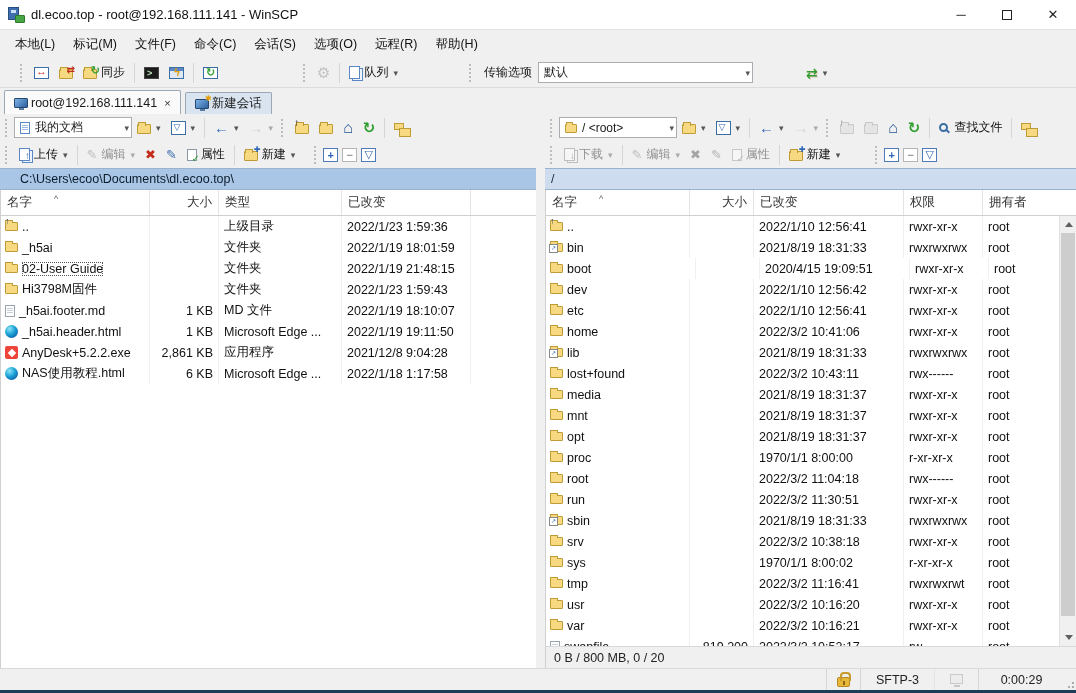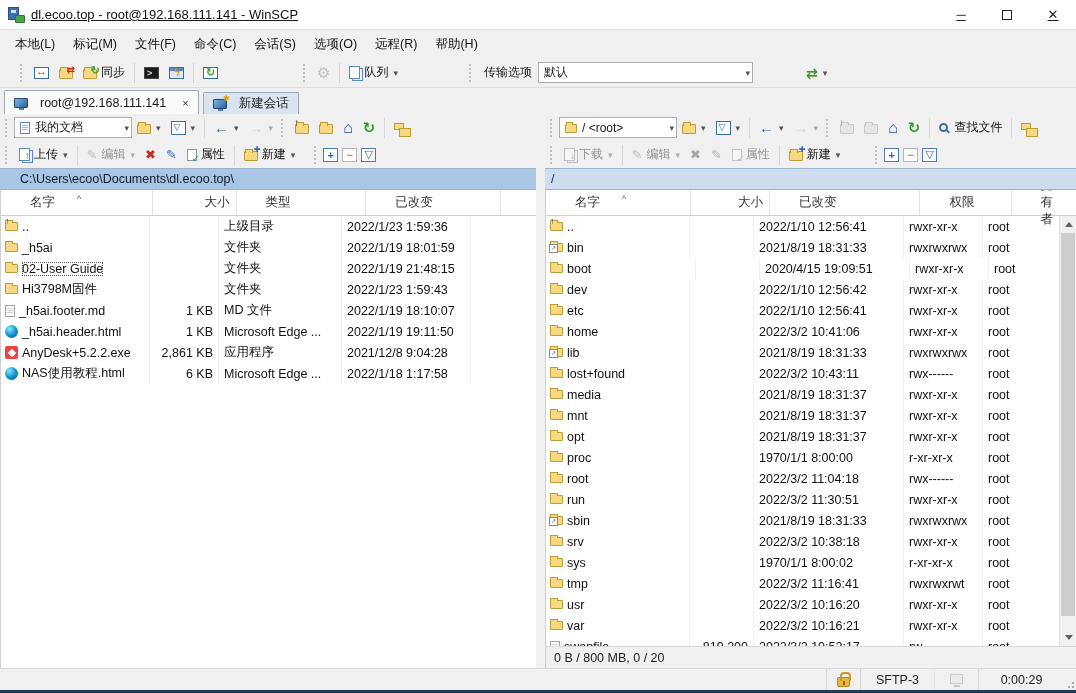--- a/index.html
+++ b/index.html
@@ -3,21 +3,21 @@
 <meta charset="utf-8">
 <style>
   * { box-sizing: border-box; margin: 0; padding: 0; }
   html,body { background:#555; }
   body { font-family:"Liberation Sans","DejaVu Sans",sans-serif; }
   .window {
     position:relative; width:1076px; height:693px; background:#f0f0f0;
     outline:1px solid #4a6d96; overflow:hidden; font-size:12px; color:#1a1a1a;
   }
   
-  .titlebar { height:30px; background:#ffffff; display:flex; align-items:center; border-bottom:1px solid #e3e3e3;text-decoration:underline; }
+  .titlebar { height:30px; background:#ffffff; display:flex; align-items:center; border-bottom:1px solid #e3e3e3; }
   .app-icon { width:17px; height:16px; margin:0 6px 0 8px; position:relative; }
   .app-icon .disk { position:absolute; left:0; top:0; width:11px; height:13px; background:#3f6fae; border:1px solid #28507f; }
   .app-icon .disk::after { content:""; position:absolute; left:2px; top:2px; width:5px; height:3px; background:#cfe0f2; }
   .app-icon .lockp { position:absolute; right:0; bottom:0; width:10px; height:8px; background:#47a447; border:1px solid #2d7a2d; border-radius:1px; }
   .title-text { font-size:13px; color:#111; }
   .win-controls { margin-left:auto; display:flex; height:100%; }
   .win-btn { width:46px; height:100%; display:flex; align-items:center; justify-content:center; font-size:13px; color:#222; }
   .win-btn .maxbox { width:10px; height:10px; border:1px solid #222; }
   
   .menubar { height:28px; display:flex; align-items:center; background:#f0f0f0; padding-left:6px; }
@@ -44,21 +44,21 @@
   .i-refwin { width:15px; height:12px; background:#fff; border:1px solid #3a6ea5; }
   .i-refwin::after { content:"↻"; position:absolute; left:2px; top:-2px; color:#2f9e2f; font-size:11px; font-weight:bold; }
   .i-gear { font-size:15px; color:#8a8a8a; line-height:1; }
   .i-queue { width:11px; height:13px; background:#fff; border:1px solid #5b87c5; box-shadow:3px 2px 0 -1px #eef4fb, 3px 2px 0 0 #5b87c5; }
   .i-transfer { font-size:14px; font-weight:bold; color:#2f9e2f; text-shadow:1px 1px 0 #c42b1c33; line-height:1; }
   .combo { display:flex; align-items:center; background:#fff; border:1px solid #abadb3; height:21px; padding:0 2px 0 5px; }
   .combo .caret { margin-left:auto; font-size:9px; color:#555; padding-left:6px; }
   .transfer-combo { width:215px; }
   
   .tabbar { height:26px; display:flex; align-items:flex-end; background:#f0f0f0; padding-left:4px; }
-  .tab { display:flex; align-items:center; gap:12px; height:24px; padding:0 9px; border:1px solid #9aa8b8; border-bottom:none; border-radius:2px 2px 0 0; font-size:12.5px; }
+  .tab { display:flex; align-items:center; gap:3px; height:24px; padding:0 9px; border:1px solid #9aa8b8; border-bottom:none; border-radius:2px 2px 0 0; font-size:12.5px; }
   .tab.active { background:#fafafa; }
   .tab.inactive { background:#d9e4f0; margin-left:4px; height:22px; }
   .tab .close { font-size:11px; color:#333; margin-left:4px; }
   .monitor { position:relative; width:14px; height:10px; background:linear-gradient(135deg,#7db4e8,#2d5f9e); border:1px solid #24486e; border-radius:1px; }
   .monitor::after { content:""; position:absolute; left:4px; bottom:-3px; width:5px; height:2px; background:#5a7da6; }
   .monitor.new::before { content:"✱"; position:absolute; right:-4px; top:-6px; color:#e3a008; font-size:8px; }
   
   .main { display:flex; height:554px; }
   .panel { display:flex; flex-direction:column; background:#f0f0f0; }
   .panel.left { width:536px; }
@@ -94,21 +94,21 @@
   .i-newfolder::after { content:"✚"; position:absolute; right:-4px; top:-7px; color:#2f66b8; font-size:8px; }
   .sqbtn { width:15px; height:14px; border:1px solid #4f7ab8; background:#fff; color:#2f66b8; font-size:11px; font-weight:bold; display:flex; align-items:center; justify-content:center; margin-right:4px; }
   .sqbtn.dis { border-color:#b5b5b5; color:#9a9a9a; }
   
   .pathbar { height:22px; display:flex; align-items:center; padding:0 6px; font-size:12.5px; border:1px solid #9ab2cc; border-left:none; border-right:none; }
   .pathbar.active { background:#a9c6e6; color:#0b1b2b;padding-left:20px; }
   .pathbar.inactive { background:#cddcef; color:#22313f; }
   
   .listwrap { display:flex; flex-direction:column; flex:1; background:#fff; border-left:1px solid #d0d0d0; overflow:hidden; }
   .cols { display:flex; height:26px; align-items:center; background:#fff; border-bottom:1px solid #cfcfcf; color:#333; font-size:12.5px; flex:none; }
-  .hcell { height:100%; display:flex; align-items:center; padding:0 6px; border-right:1px solid #e4e4e4;margin-left:23px; }
+  .hcell { height:100%; display:flex; align-items:center; padding:0 6px; border-right:1px solid #e4e4e4; }
   .hcell .sort { font-size:9px; color:#666; margin-left:22px; margin-top:-8px; }
   .hcell.num { justify-content:flex-end; }
   .listbody { flex:1; overflow:hidden; position:relative; }
   .row { display:flex; height:21px; align-items:center; font-size:12.5px; color:#111; }
   .cell { height:100%; display:flex; align-items:center; padding:0 5px; border-right:1px solid #f0f0f0; overflow:hidden; white-space:nowrap; }
   .cell.num { justify-content:flex-end; }
   .row .name-cell { padding-left:4px; }
   .focusrect { outline:1px dotted #555; outline-offset:-1px; }
   
   .fi { position:relative; flex:none; margin-right:4px; }

